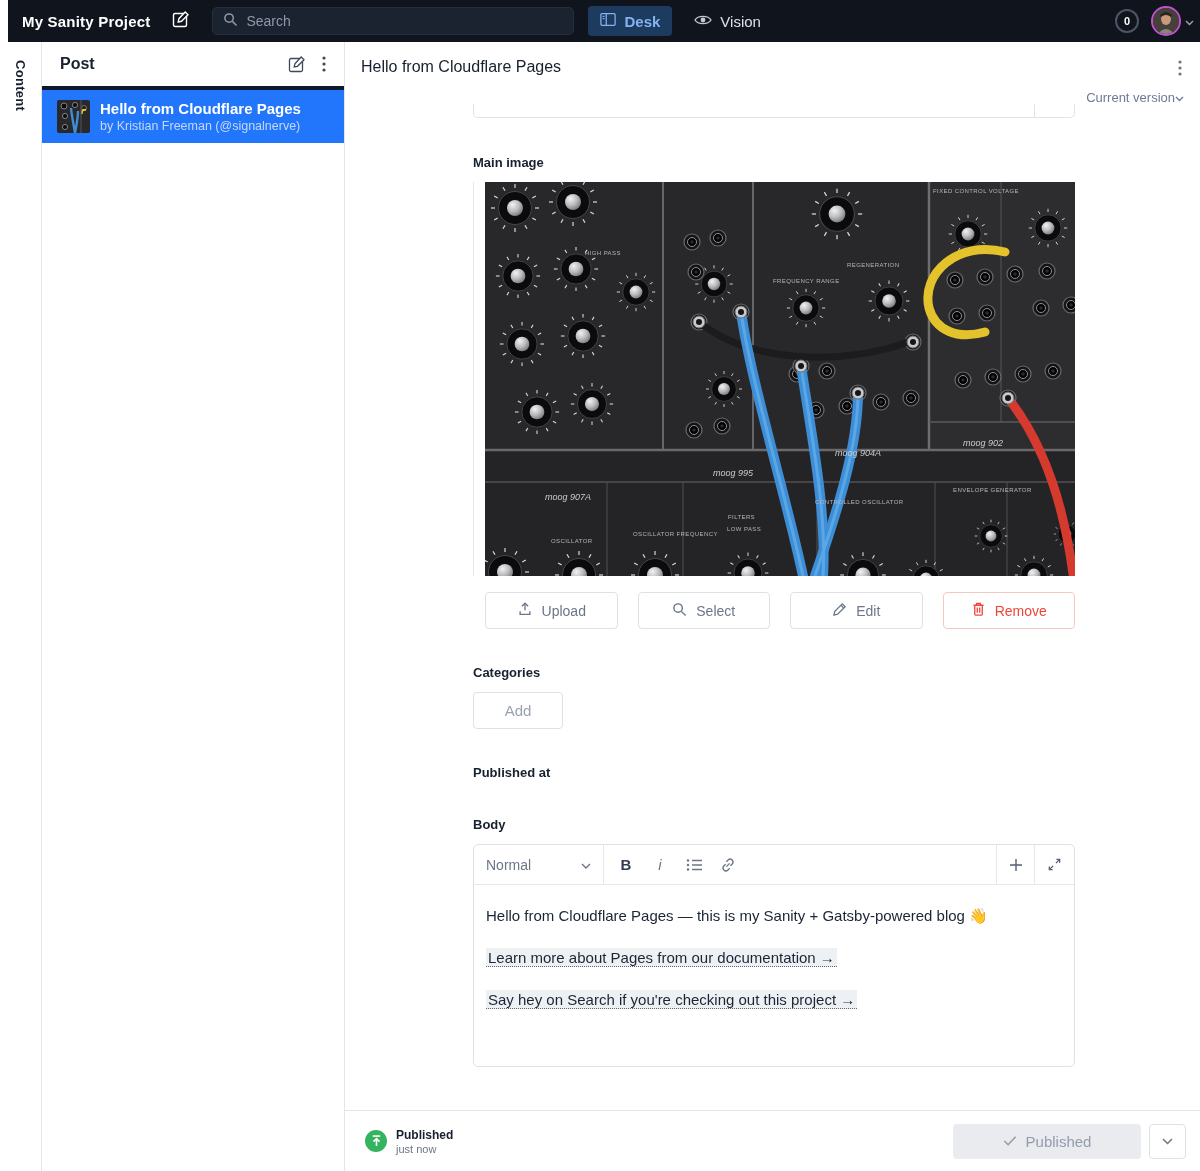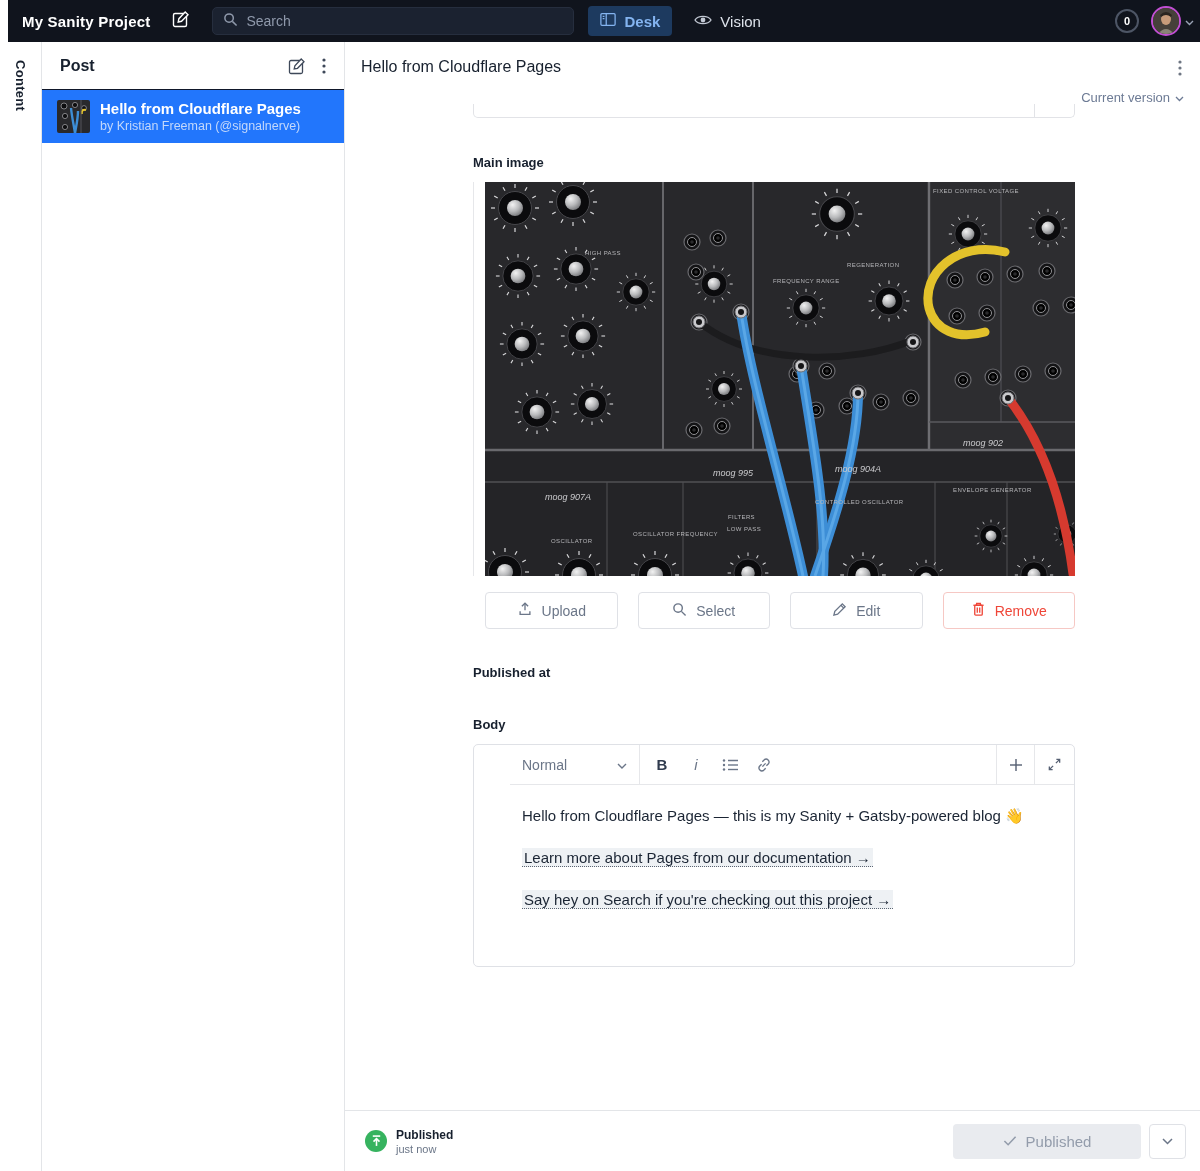--- a/index.html
+++ b/index.html
@@ -19,35 +19,35 @@
   .badge { width:24px; height:24px; border-radius:50%; border:2px solid #4d5565; color:#fff; font-size:11px; font-weight:600; display:flex; align-items:center; justify-content:center; }
   .avatar-wrap { display:flex; align-items:center; gap:4px; cursor:pointer; }
   .avatar { width:30px; height:30px; border-radius:50%; border:2px solid #c24fd4; overflow:hidden; background:#3a3632; }
 
   
   .content-rail { position:absolute; top:42px; left:0; width:42px; bottom:0; background:#fff; border-right:1px solid #e3e5e8; }
   .content-rail .vlabel { writing-mode:vertical-rl; font-size:13px; font-weight:600; color:#17202e; margin:18px 0 0 13px; letter-spacing:.3px; }
 
   
   .list-pane { position:absolute; top:42px; left:42px; width:303px; bottom:0; background:#fff; border-right:1px solid #e3e5e8; }
-  .list-header { height:48px; border-bottom:1px solid #0f172a; display:flex; align-items:center; padding:0 14px 0 18px; }
+  .list-header { height:48px; border-bottom:4px solid #0f172a; display:flex; align-items:center; padding:0 14px 0 18px; }
   .list-header .ttl { font-size:16px; font-weight:600; }
   .list-header .sp { flex:1; }
   .list-header .hbtn { display:flex; align-items:center; padding:4px; cursor:pointer; }
   .list-item { height:53px; background:#2276fc; display:flex; align-items:center; padding:0 10px 0 15px; gap:10px; cursor:pointer; }
   .thumb { width:33px; height:33px; border-radius:2px; overflow:hidden; flex:none; }
   .li-title { color:#fff; font-size:15px; font-weight:600; line-height:1.25; }
   .li-sub { color:#c3d8fb; font-size:12.5px; margin-top:1px; }
 
   
   .doc-pane { position:absolute; top:42px; left:345px; width:855px; bottom:0; background:#fff; }
   .doc-header { position:relative; height:62px; }
   .doc-title { position:absolute; left:16px; top:16px; font-size:16px; font-weight:500; }
   .doc-kebab { position:absolute; right:14px; top:14px; padding:4px; cursor:pointer; }
-  .version-row { position:absolute; right:16px; top:48px; display:flex; align-items:center; gap:5px; color:#6c7a94; font-size:13px; cursor:pointer; }
+  .version-row { position:absolute; right:16px; top:48px; display:flex; align-items:center; color:#6c7a94; font-size:13px; cursor:pointer; }
 
   .doc-scroll { position:absolute; top:62px; left:0; right:0; bottom:61px; overflow:hidden; }
   .form { margin-left:128px; width:602px; }
 
   .partial-input { height:14px; border:1px solid #e2e3e7; border-top:none; border-radius:0 0 5px 5px; position:relative; }
   .partial-input .divider { position:absolute; right:39px; top:0; bottom:0; width:1px; background:#e2e3e7; }
 
   .field-label { font-size:13px; font-weight:600; color:#17202e; }
 
   .image-field { margin-top:37px; }
@@ -62,21 +62,21 @@
   .img-btn.danger { color:#ef4638; border-color:#f6c8c4; }
 
   .cat-field { margin-top:36px; }
   .add-btn { margin-top:12px; width:90px; height:37px; border:1px solid #dfe1e6; border-radius:4px; background:#fff; color:#9aa2b1; font-size:15px; display:flex; align-items:center; justify-content:center; cursor:pointer; }
 
   .pub-field { margin-top:36px; }
   .date-input { margin-top:12px; height:34px; border:1px solid #dfe1e6; border-radius:5px; display:flex; align-items:center; padding:0 12px; cursor:text; }
   .date-input .val { font-size:15px; color:#17202e; flex:1; }
 
   .body-field { margin-top:37px; }
-  .editor { margin-top:12px; border:1px solid #dfe1e6; border-radius:5px; height:223px; overflow:hidden;padding-left:36px; }
+  .editor { margin-top:12px; border:1px solid #dfe1e6; border-radius:5px; height:223px; overflow:hidden; }
   .toolbar { height:40px; border-bottom:1px solid #e6e7ea; display:flex; align-items:stretch; }
   .style-cell { width:130px; border-right:1px solid #e6e7ea; display:flex; align-items:center; justify-content:space-between; padding:0 12px; color:#6b7688; font-size:14px; cursor:pointer; }
   .tb-icons { display:flex; align-items:center; padding-left:6px; gap:2px; flex:1; }
   .tb-btn { width:32px; height:32px; display:flex; align-items:center; justify-content:center; cursor:pointer; border-radius:3px; }
   .tb-bold { font-weight:700; font-size:15px; color:#303b4e; }
   .tb-italic { font-style:italic; font-size:15px; color:#6b7688; }
   .cell-plus { width:38px; border-left:1px solid #e6e7ea; display:flex; align-items:center; justify-content:center; cursor:pointer; }
   .cell-expand { width:40px; border-left:1px solid #e6e7ea; display:flex; align-items:center; justify-content:center; cursor:pointer; }
   .editor-body { padding:20px 12px; font-size:15px; color:#1b2534; }
   .editor-body p { margin-bottom:21px; line-height:1.4; }
@@ -366,21 +366,21 @@
                 <use href="#plug" transform="translate(316,184)"></use>
               <use href="#plug" transform="translate(373,211)"></use>
                 <use href="#plug" transform="translate(523,216)"></use>
             </svg>
             <span class="ph-lbl" style="left:100px;top:68px;">HIGH PASS</span>
             <span class="ph-lbl" style="left:288px;top:96px;">FREQUENCY RANGE</span>
             <span class="ph-lbl" style="left:362px;top:80px;">REGENERATION</span>
             <span class="ph-lbl" style="left:448px;top:6px;">FIXED CONTROL VOLTAGE</span>
             <span class="ph-lbl ph-moog" style="left:60px;top:310px;">moog 907A</span>
             <span class="ph-lbl ph-moog" style="left:228px;top:286px;">moog 995</span>
-            <span class="ph-lbl ph-moog" style="left:350px;top:282px;">moog 904A</span>
+            <span class="ph-lbl ph-moog" style="left:350px;top:266px;">moog 904A</span>
             <span class="ph-lbl ph-moog" style="left:478px;top:256px;">moog 902</span>
             <span class="ph-lbl" style="left:243px;top:332px;">FILTERS</span>
             <span class="ph-lbl" style="left:242px;top:344px;">LOW PASS</span>
             <span class="ph-lbl" style="left:66px;top:356px;">OSCILLATOR</span>
             <span class="ph-lbl" style="left:148px;top:349px;">OSCILLATOR FREQUENCY</span>
             <span class="ph-lbl" style="left:330px;top:317px;">CONTROLLED OSCILLATOR</span>
             <span class="ph-lbl" style="left:468px;top:305px;">ENVELOPE GENERATOR</span>
           </div>
         </div>
 
@@ -421,20 +421,24 @@
                 <rect x="4" y="4.5" width="8" height="10.5" rx="1"></rect>
                 <line x1="6.7" y1="7" x2="6.7" y2="12.5"></line>
                   <line x1="9.3" y1="7" x2="9.3" y2="12.5"></line>
               </svg>
             </span>
             <span>Remove</span>
           </button>
         </div>
       </div>
 
+      <div class="cat-field">
+        <div class="field-label">Categories</div>
+        <button class="add-btn">Add</button>
+      </div>
 
       <div class="pub-field">
         <div class="field-label">Published at</div>
       </div>
 
       <div class="body-field">
         <div class="field-label">Body</div>
         <div class="editor">
           <div class="toolbar">
             <div class="style-cell">

